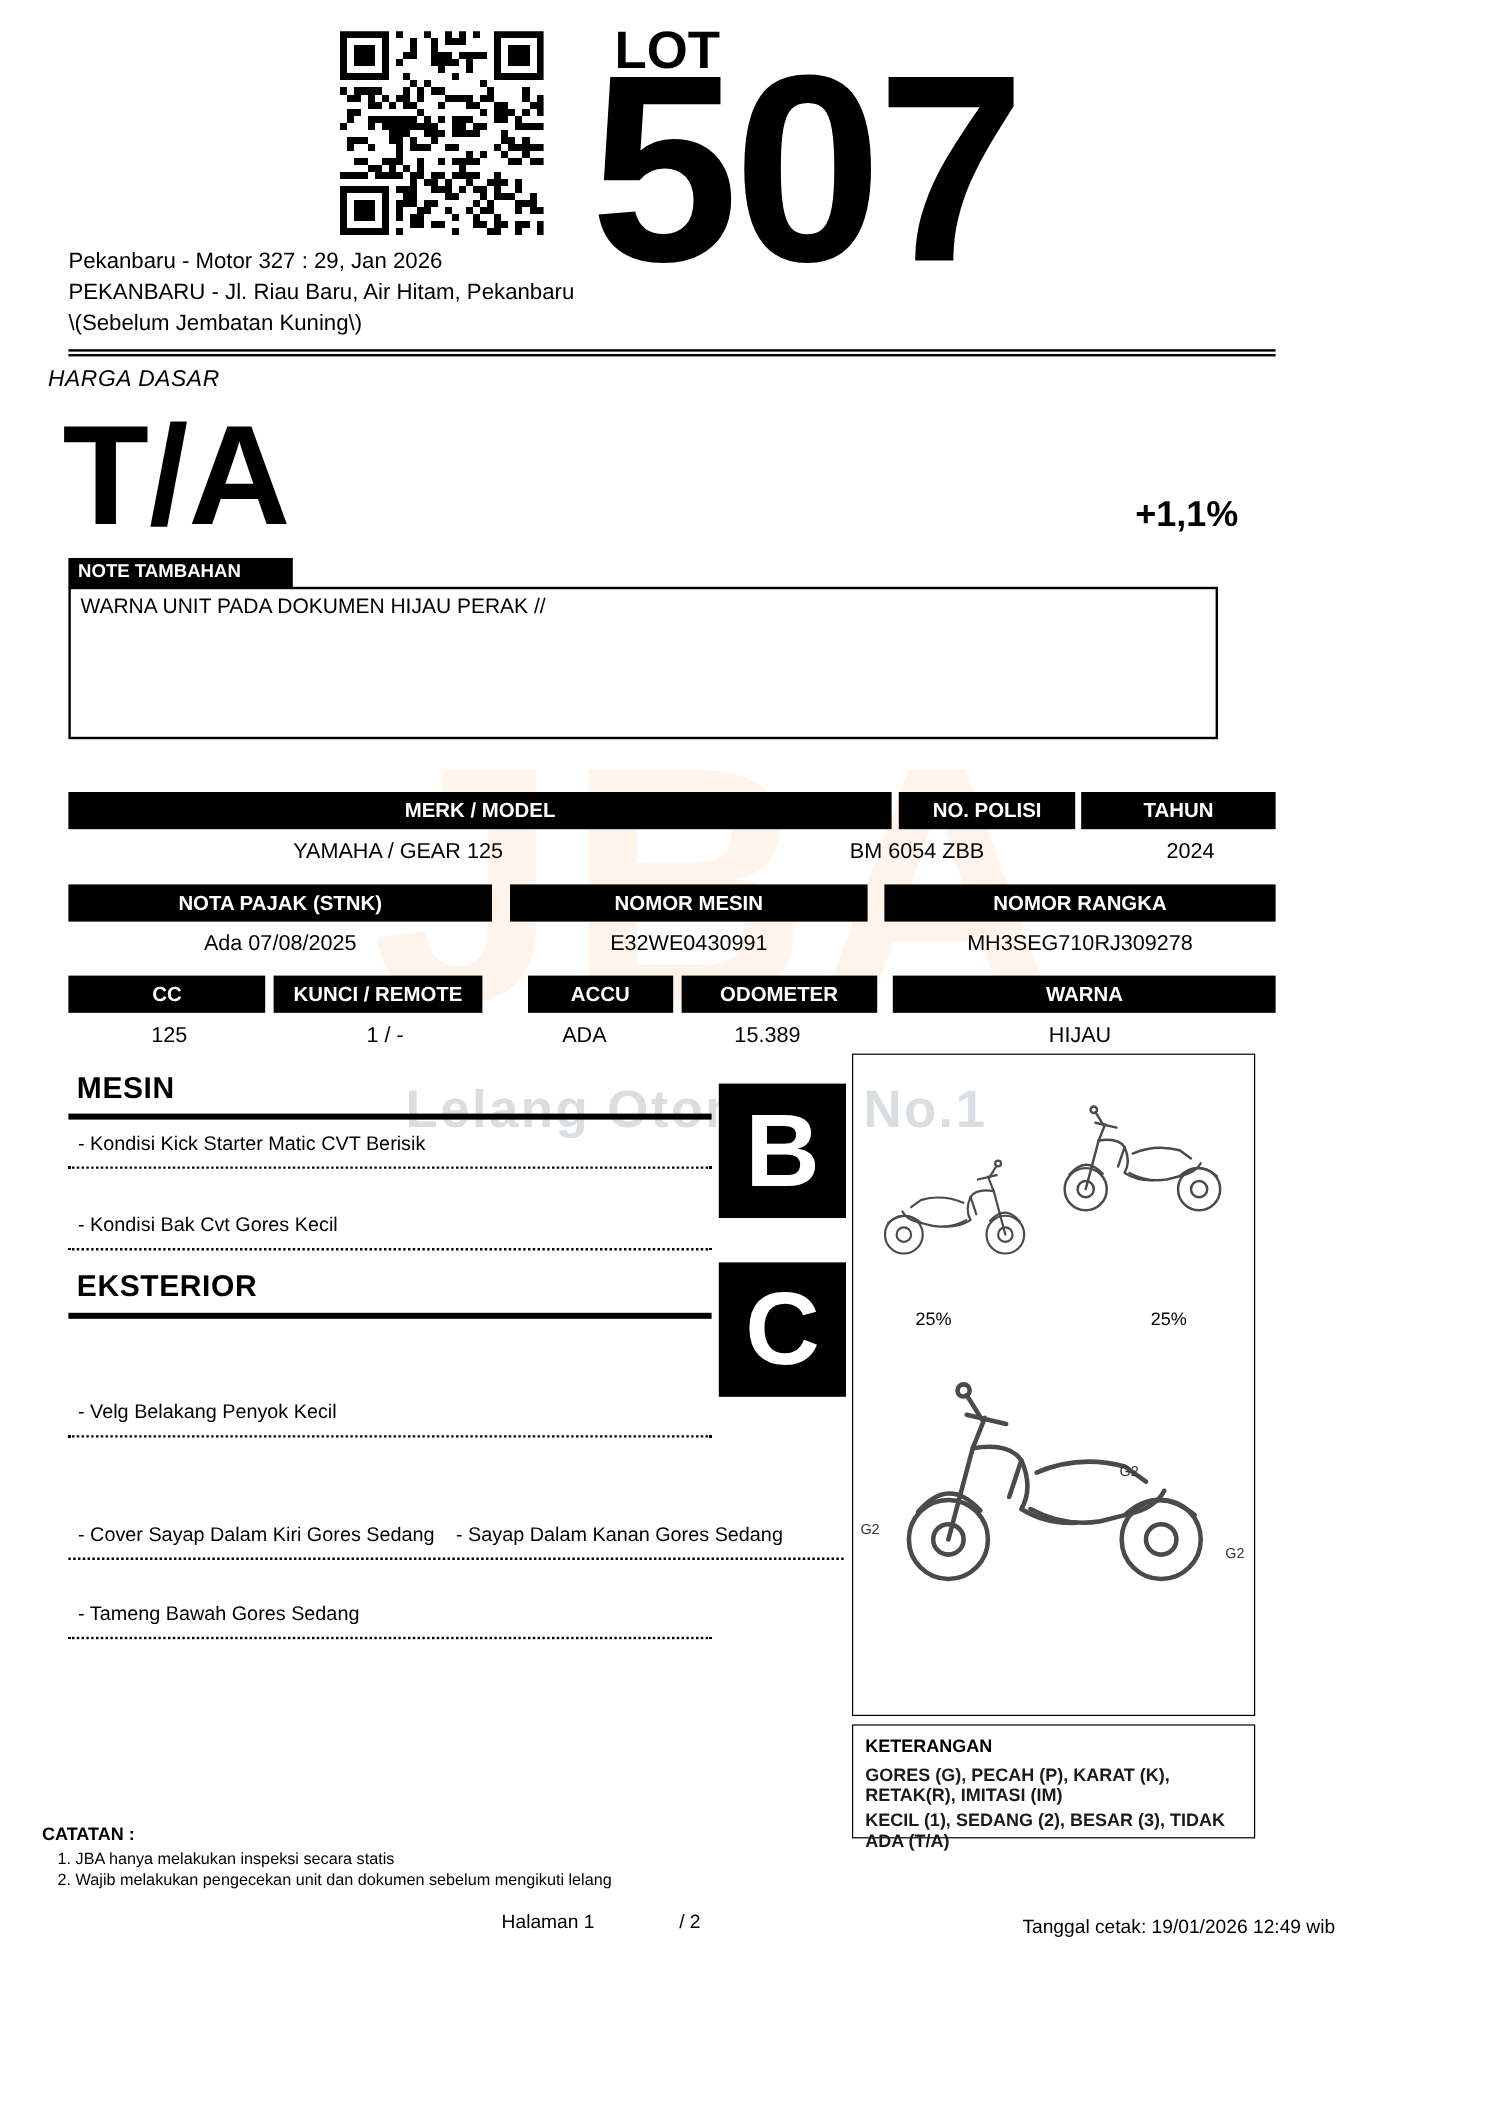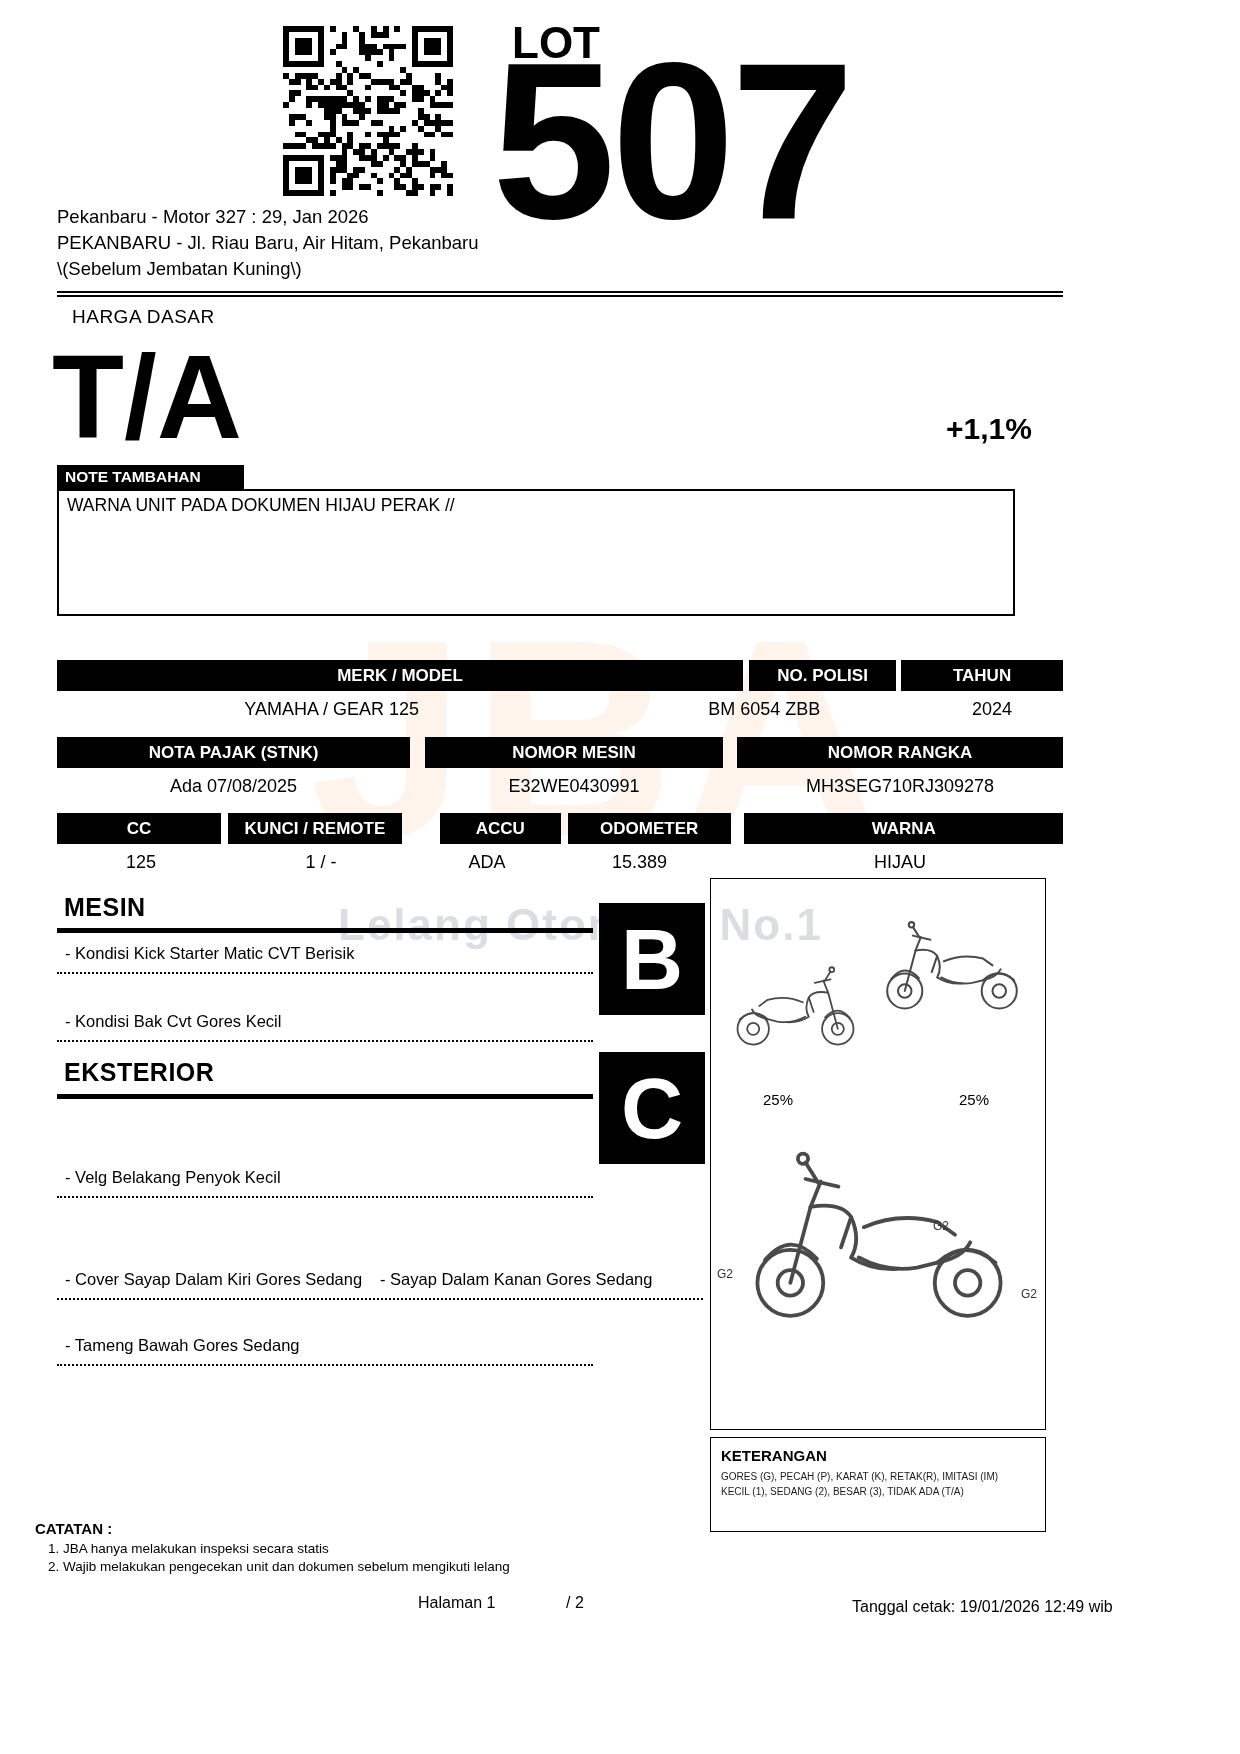--- a/index.html
+++ b/index.html
@@ -42,21 +42,21 @@
            align-items:center; justify-content:center; font-size:86px; font-weight:bold; }
   .item  { font-size:16.5px; padding:0 0 9px 8px; border-bottom:2.5px dotted #000; position:relative; }
 
   
   .diagram-box { border:1.5px solid #000; }
   .pct { font-size:15px; }
   .g2  { font-size:12px; color:#333; }
 
   .ket-box   { border:1.5px solid #000; padding:9px 10px; }
   .ket-title { font-size:15px; font-weight:bold; margin-bottom:7px; }
-  .ket-line  { font-size:10px; color:#1a1a1a; margin-bottom:4px; }
+  .ket-line  { font-size:15px; color:#1a1a1a; margin-bottom:4px;font-weight:bold; }
 
   .cat-title { font-size:15px; font-weight:bold; }
   .cat-item  { font-size:13.5px; }
   .foot      { font-size:16px; }
 </style>
 </head>
 <body>
 
 <svg width="0" height="0" style="position:absolute">
   <defs>
@@ -102,21 +102,21 @@
 
   <div class="abs lot-label" style="left:512px;top:18px;">LOT</div>
   <div class="abs lot-number" style="left:492px;top:42px;">507</div>
 
   <div class="abs hdr-line" style="left:57px;top:206px;">Pekanbaru - Motor 327 : 29, Jan 2026</div>
   <div class="abs hdr-line" style="left:57px;top:232px;">PEKANBARU - Jl. Riau Baru, Air Hitam, Pekanbaru</div>
   <div class="abs hdr-line" style="left:57px;top:258px;">\(Sebelum Jembatan Kuning\)</div>
 
   <div class="abs double-rule" style="left:57px;top:291px;width:1006px;"></div>
 
-  <div class="abs harga-label" style="left:72px;top:306px;">HARGA DASAR</div>
+  <div class="abs harga-label" style="left:40px;top:306px;font-style:italic;">HARGA DASAR</div>
   <div class="abs harga-value" style="left:52px;top:338px;">T/A</div>
   <div class="abs harga-pct" style="left:946px;top:412px;">+1,1%</div>
 
   <div class="abs note-label" style="left:57px;top:465px;">NOTE TAMBAHAN</div>
   <div class="abs note-box" style="left:57px;top:489px;width:958px;height:127px;">
     <span>WARNA UNIT PADA DOKUMEN HIJAU PERAK //</span>
   </div>
 
   <div class="abs trow" style="left:57px;top:660px;width:1006px;">
     <div class="hcell" style="width:729px;">MERK / MODEL</div>

